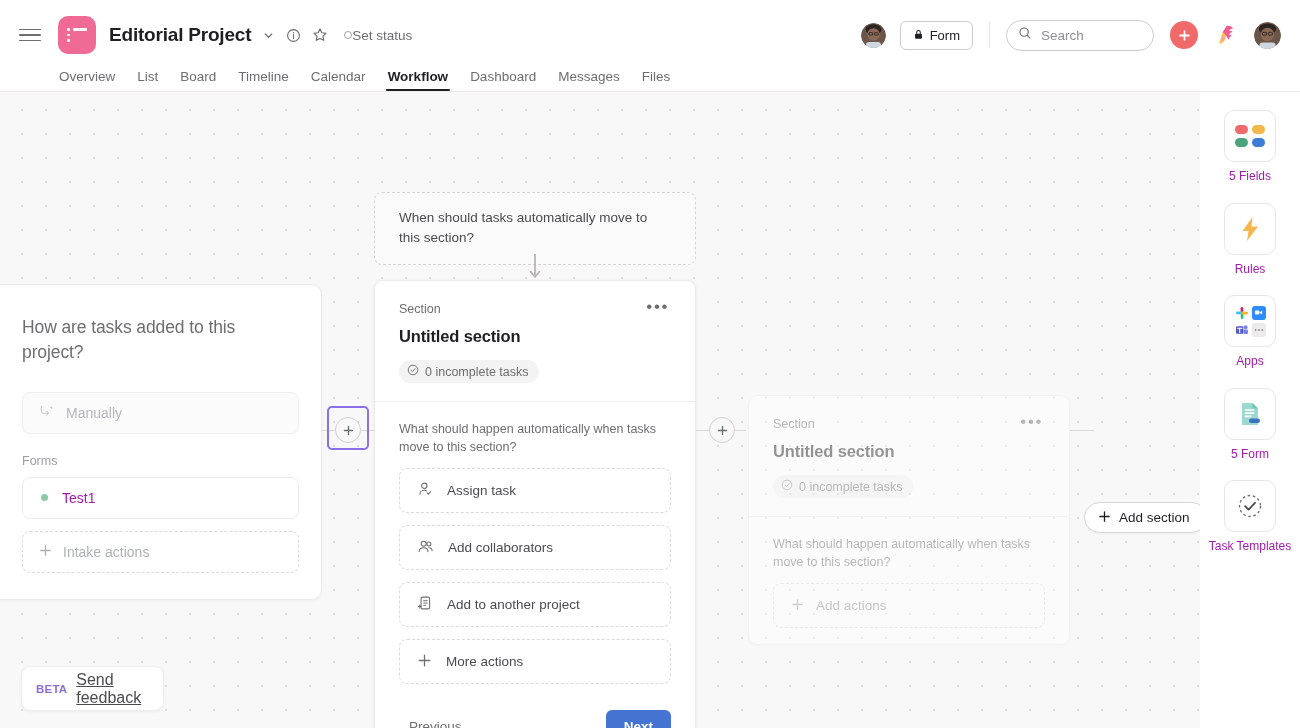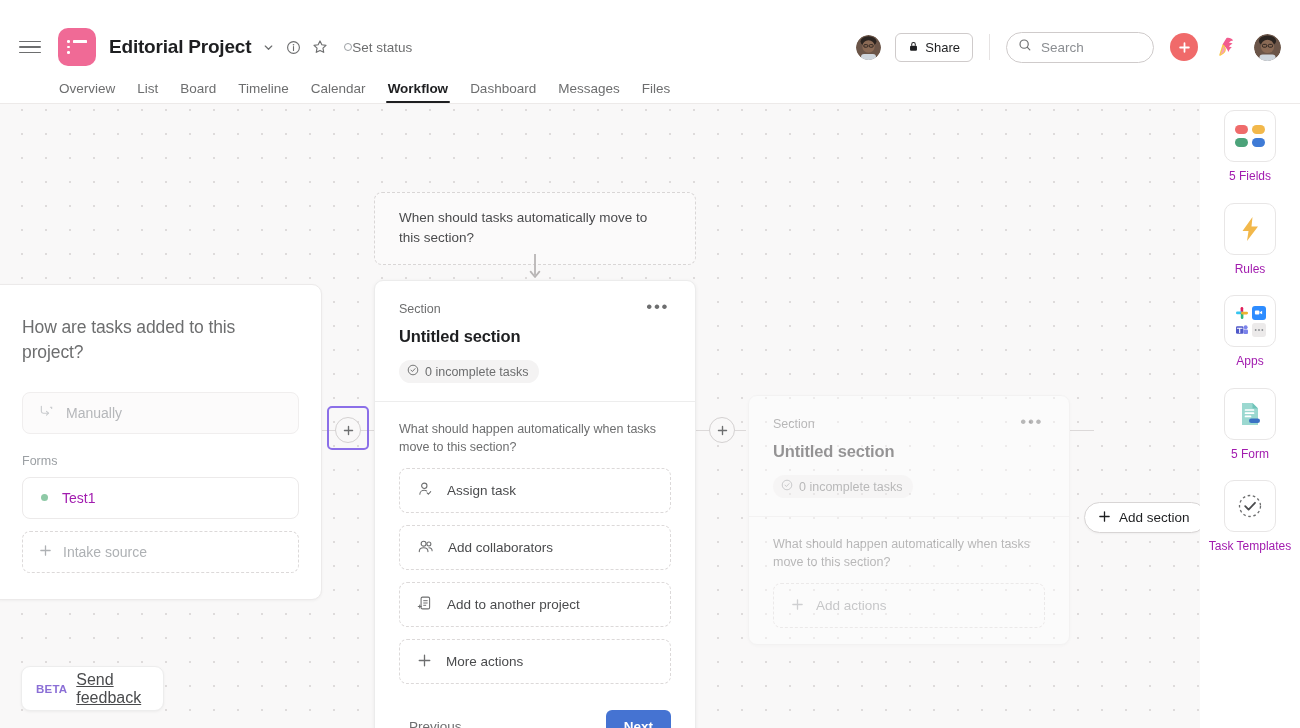--- a/index.html
+++ b/index.html
@@ -6,21 +6,21 @@
   html, body {
     width: 1300px; height: 728px;
     font-family: "Liberation Sans", sans-serif;
     background: #fff; overflow: hidden;
     -webkit-font-smoothing: antialiased;
   }
   .app { position: relative; width: 1300px; height: 728px; }
 
   
   .topbar {
-    position: absolute; top: 16px; left: 0; width: 1300px; height: 88px;
+    position: absolute; top: 4px; left: 0; width: 1300px; height: 88px;
     background: #fff; border-bottom: 1px solid #edeae9; z-index: 30;
   }
   .tb-row1 { position: absolute; top: 0; left: 0; right: 0; height: 62px; display: flex; align-items: center; }
   .hamburger { margin-left: 19px; width: 22px; height: 22px; display: flex; flex-direction: column;
     justify-content: center; gap: 4px; cursor: pointer; }
   .hamburger i { display: block; height: 1.6px; background: #6d6e6f; border-radius: 1px; }
   .proj-icon {
     margin-left: 17px; width: 38px; height: 38px; border-radius: 10px;
     background: #F06A96; display: flex; align-items: center; justify-content: center; cursor: pointer;
   }
@@ -232,21 +232,21 @@
             </svg>
         </div>
 
         <div class="share-btn">
           <span>
             <svg width="11" height="11" viewBox="0 0 14 14" fill="none">
                 <rect x="2.6" y="6" width="8.8" height="6.4" rx="1.4" fill="#1e1f21"></rect>
                 <path d="M4.7 6V4.3a2.3 2.3 0 014.6 0V6" stroke="#1e1f21" stroke-width="1.3"></path>
               </svg>
           </span>
-          <span>Share</span>
+          <span>Form</span>
         </div>
 
         <div class="tb-div"></div>
 
         <div class="search">
           <span>
             <svg width="14" height="14" viewBox="0 0 16 16" fill="none">
                 <circle cx="7" cy="7" r="4.7" stroke="#6d6e6f" stroke-width="1.35"></circle>
                 <path d="M10.5 10.5l3 3" stroke="#6d6e6f" stroke-width="1.35" stroke-linecap="round"></path>
               </svg>
@@ -320,21 +320,21 @@
         <span class="form-dot"></span>
         <span>Test1</span>
       </div>
 
       <div class="intake-src">
         <span>
           <svg width="13" height="13" viewBox="0 0 14 14" fill="none">
               <path d="M7 2v10M2 7h10" stroke="#aeb1b4" stroke-width="1.4" stroke-linecap="round"></path>
             </svg>
         </span>
-        <span>Intake source</span>
+        <span>Intake actions</span>
       </div>
     </div>
 
     <div class="beta">
       <b>BETA</b>
       <a>Send feedback</a>
     </div>
 
     <div class="plus-focus" style="left:327px; top:318px; width:42px; height:44px;"></div>
     <div class="plus-node" style="left:335px; top:329px;">

